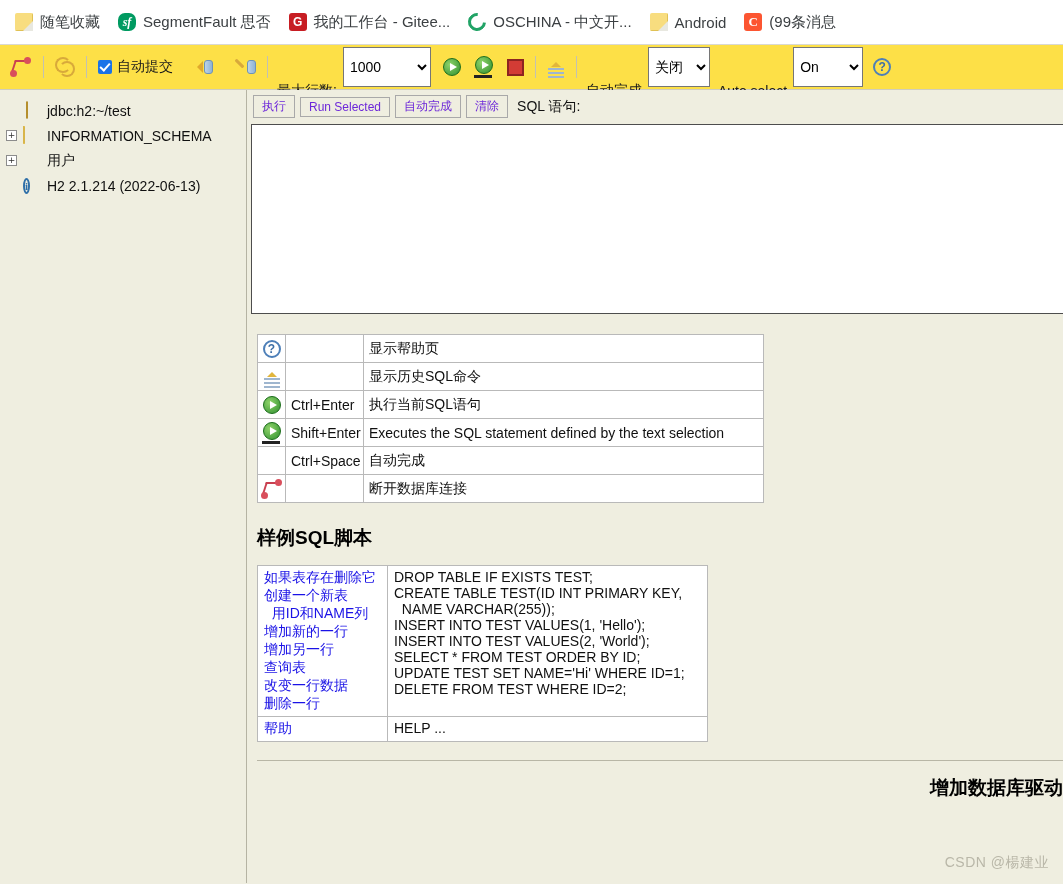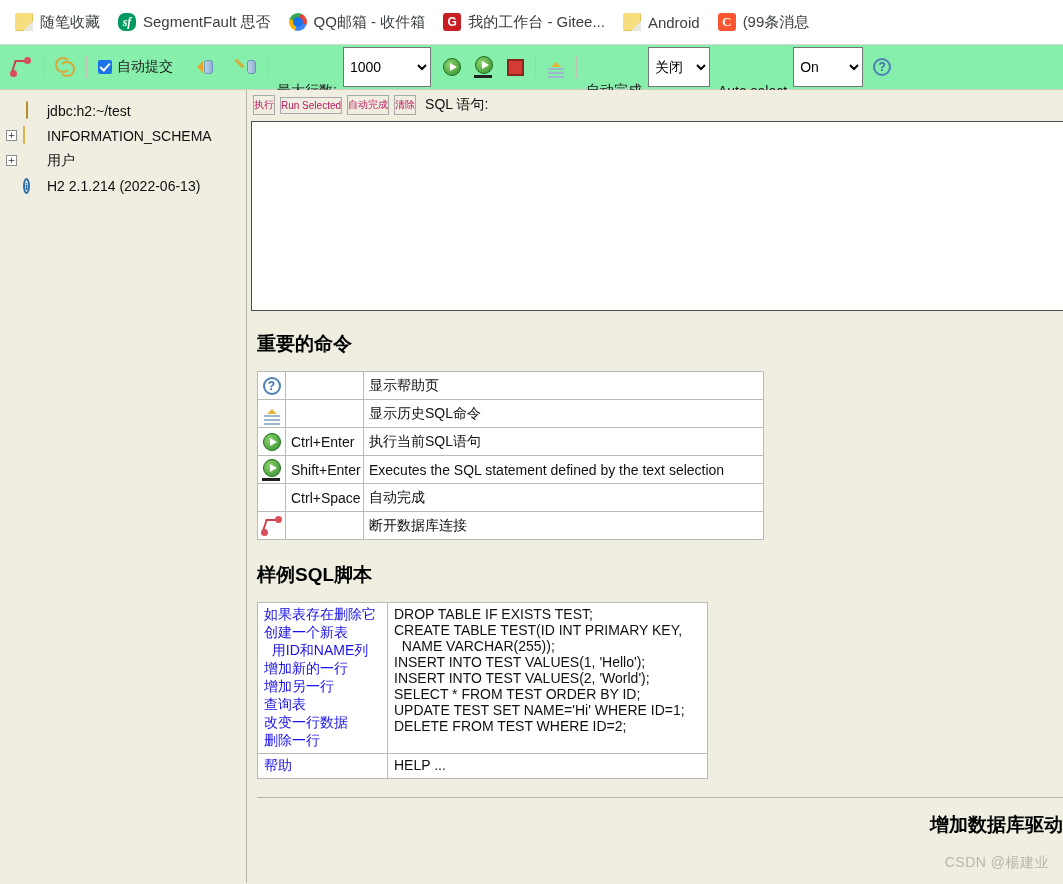--- a/index.html
+++ b/index.html
@@ -83,21 +83,21 @@
   .ico-csdn {
     background:#fc5531; border-radius:3px;
     color:#fff; font-size:13px; font-weight:bold;
     line-height:18px; text-align:center;
     font-family:"Liberation Serif",serif;
   }
 
   
   #toolbar {
     height:45px;
-    background:#86efac;
+    background:#fde047;
     display:flex;
     align-items:center;
     padding-left:8px;
     border-bottom:1px solid #cfcdbd;
     white-space:nowrap;
   }
   .tb-sep {
     width:1px; height:22px; background:#c3c1b1; margin:0 9px; flex:0 0 1px;
   }
   .tb-btn { display:inline-flex; align-items:center; padding:2px; flex:0 0 auto; cursor:default; }
@@ -244,25 +244,25 @@
     background:#efeee0;
     position:relative;
     overflow:hidden;
   }
   #btnrow{
     display:flex;align-items:center;gap:5px;
     padding:5px 0 0 6px;
   }
   .btn{
     font-family:"Liberation Sans",sans-serif;
-    font-size:10px;
+    font-size:12px;
     background:#efeee0;
     border:1px solid #a9a9a9;
-    padding:2px 0;
-    color:#be185d;
+    padding:2px 8px;
+    color:#6d28d9;
     cursor:default;
   }
   .sqllabel{font-size:14px;color:#101010;margin-left:4px;}
   #sqlarea{
     margin:6px 0 0 4px;
     width:1063px;
     height:190px;
     background:#fff;
     border:1px solid #4d4d4d;
     border-right:none;
@@ -321,26 +321,26 @@
 <div id="bookmark-bar">
   <div class="bm">
     <span class="bm-ico ico-folder"></span>
     <span class="bm-label">随笔收藏</span>
   </div>
   <div class="bm">
     <span class="bm-ico ico-sf">sf</span>
     <span class="bm-label">SegmentFault 思否</span>
   </div>
   <div class="bm">
-    <span class="bm-ico ico-qq"></span>
-    <span class="bm-label">QQ邮箱 - 收件箱</span>
-  </div>
-  <div class="bm">
     <span class="bm-ico ico-gitee">G</span>
     <span class="bm-label">我的工作台 - Gitee...</span>
+  </div>
+  <div class="bm">
+    <span class="bm-ico ico-os"></span>
+    <span class="bm-label">OSCHINA - 中文开...</span>
   </div>
   <div class="bm">
     <span class="bm-ico ico-folder"></span>
     <span class="bm-label">Android</span>
   </div>
   <div class="bm">
     <span class="bm-ico ico-csdn">C</span>
     <span class="bm-label">(99条消息</span>
   </div>
 </div>
@@ -466,21 +466,20 @@
       <button class="btn">Run Selected</button>
       <button class="btn">自动完成</button>
       <button class="btn">清除</button>
       <span class="sqllabel">SQL 语句:</span>
     </div>
 
     <div id="sqlarea"></div>
 
     <div id="doc">
 
-      <h2 class="sec">重要的命令</h2>
 
       <table class="grid" style="width:507px">
         <tbody>
             <tr>
           <td class="iconcell">
             <span class="ic-wrap">
                   <span class="ico-help">?</span>
                 </span>
           </td>
           <td class="keycell"></td>

